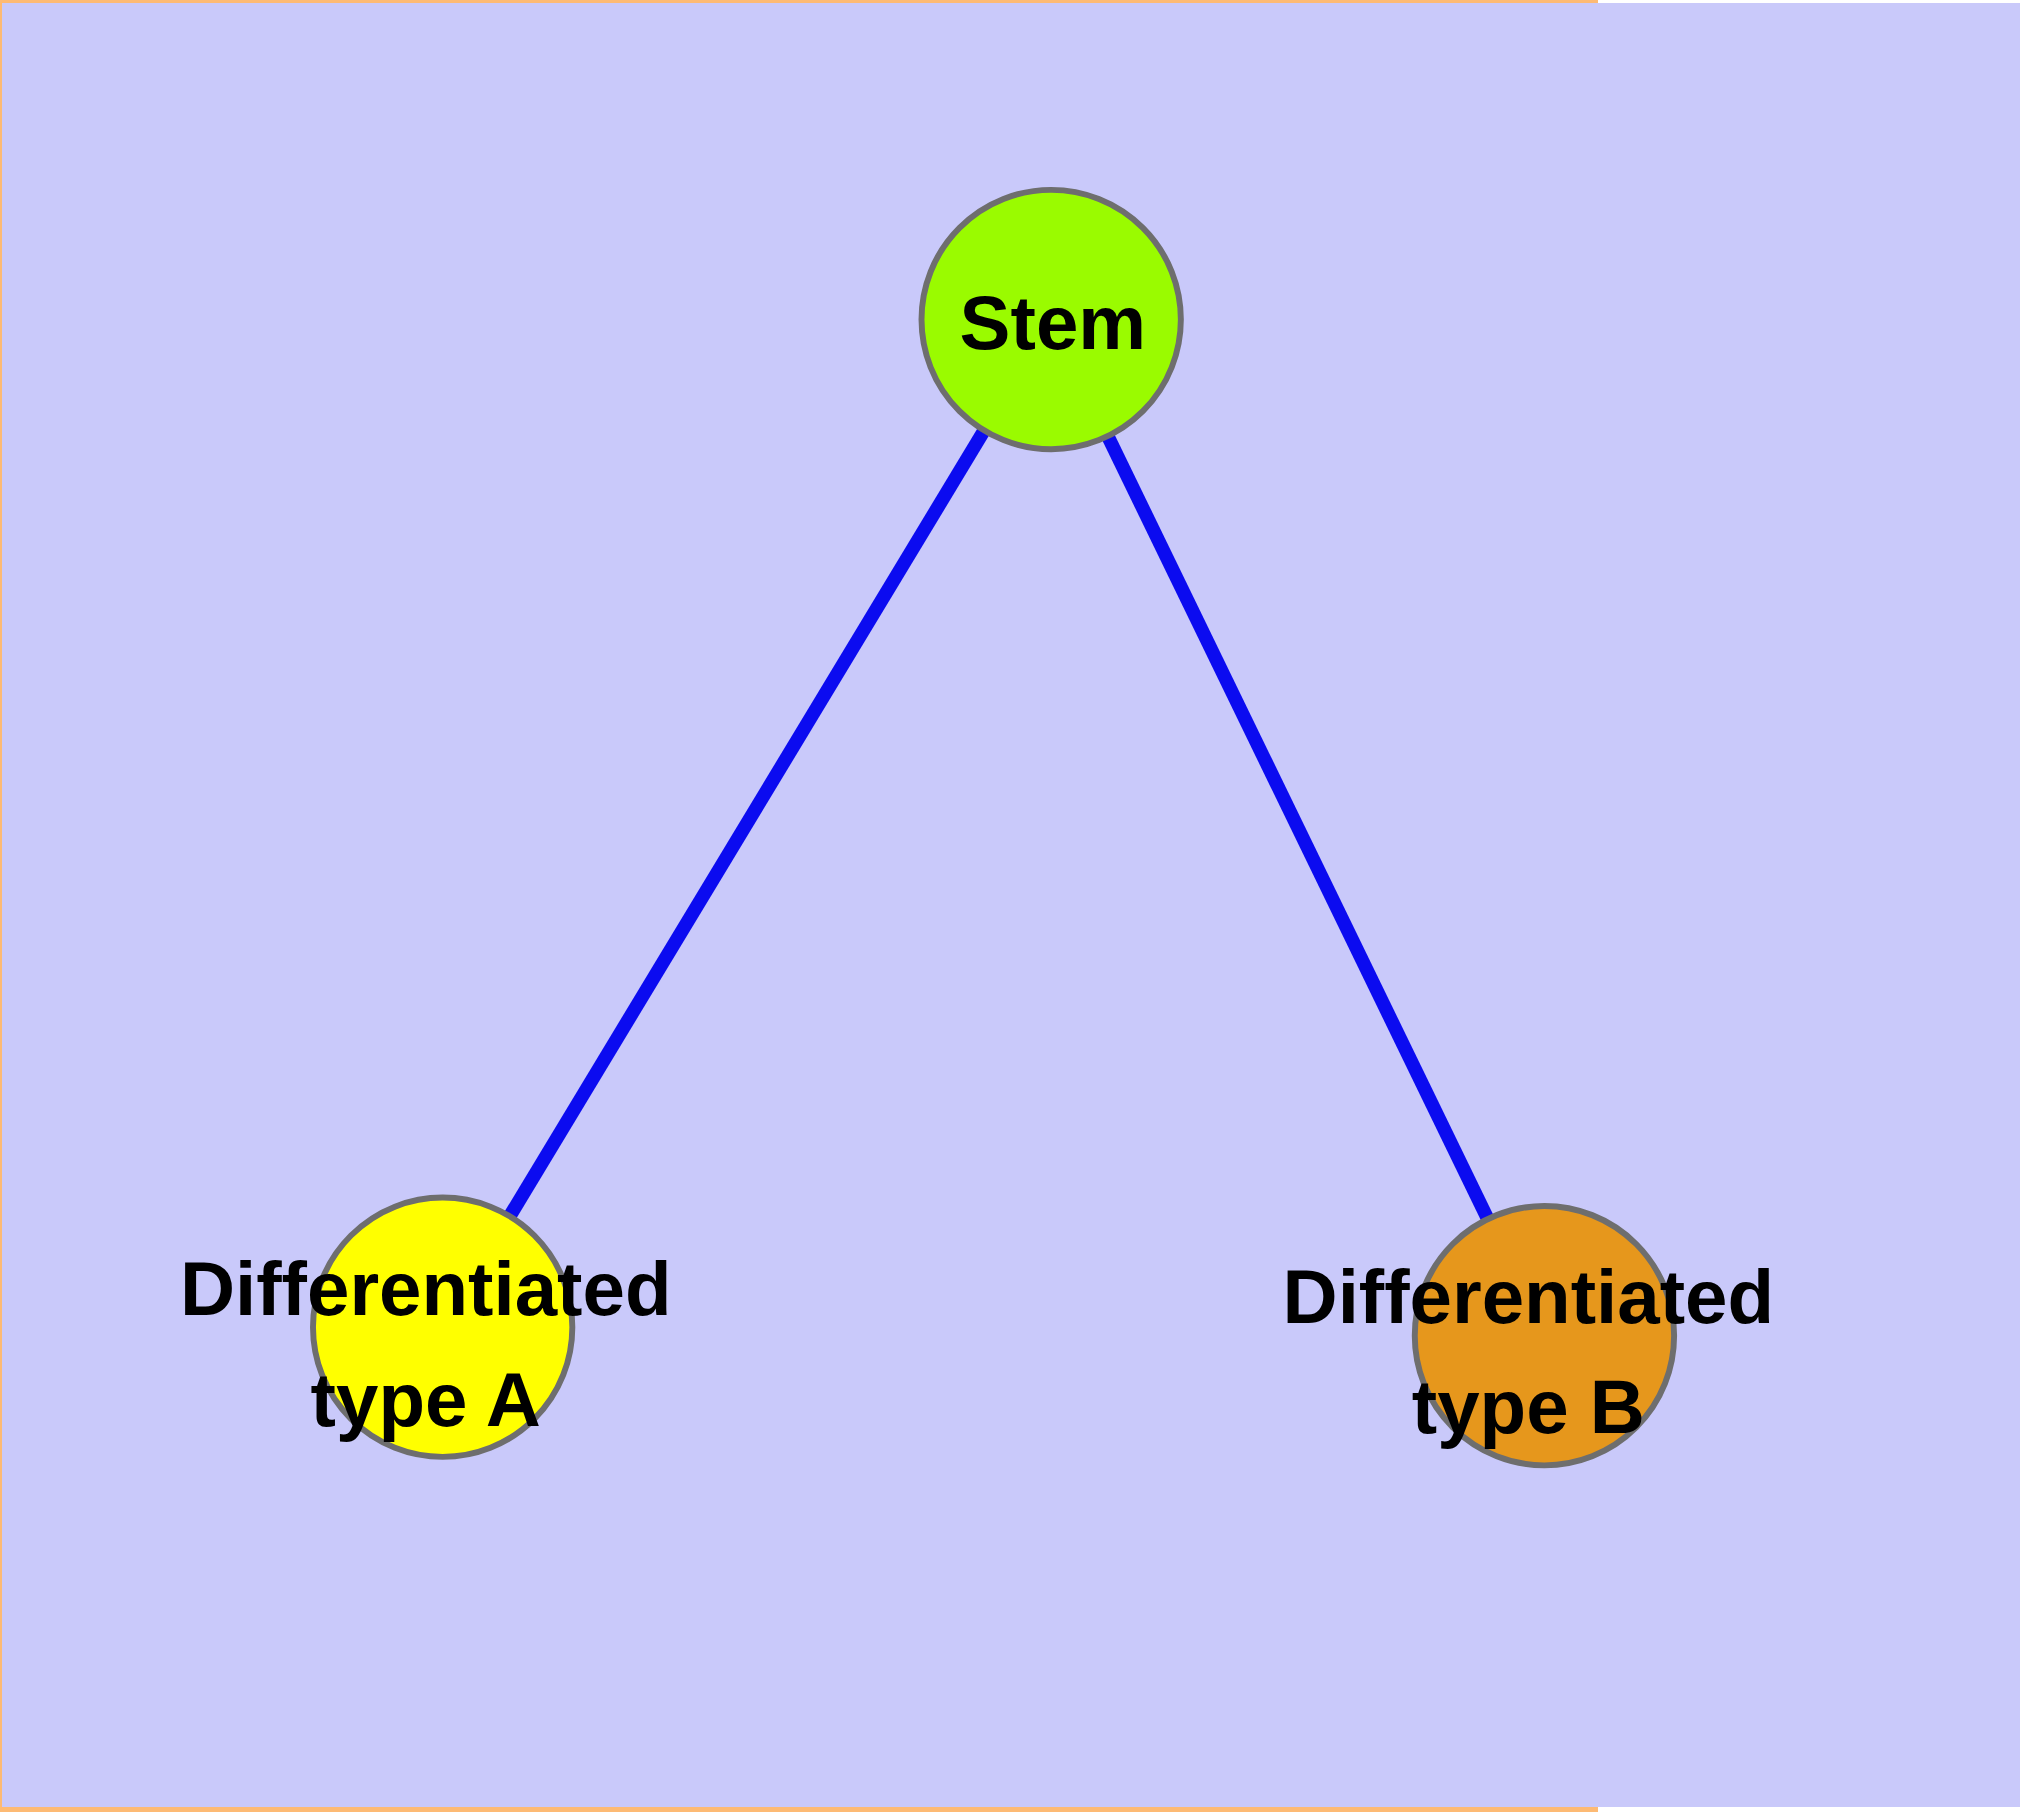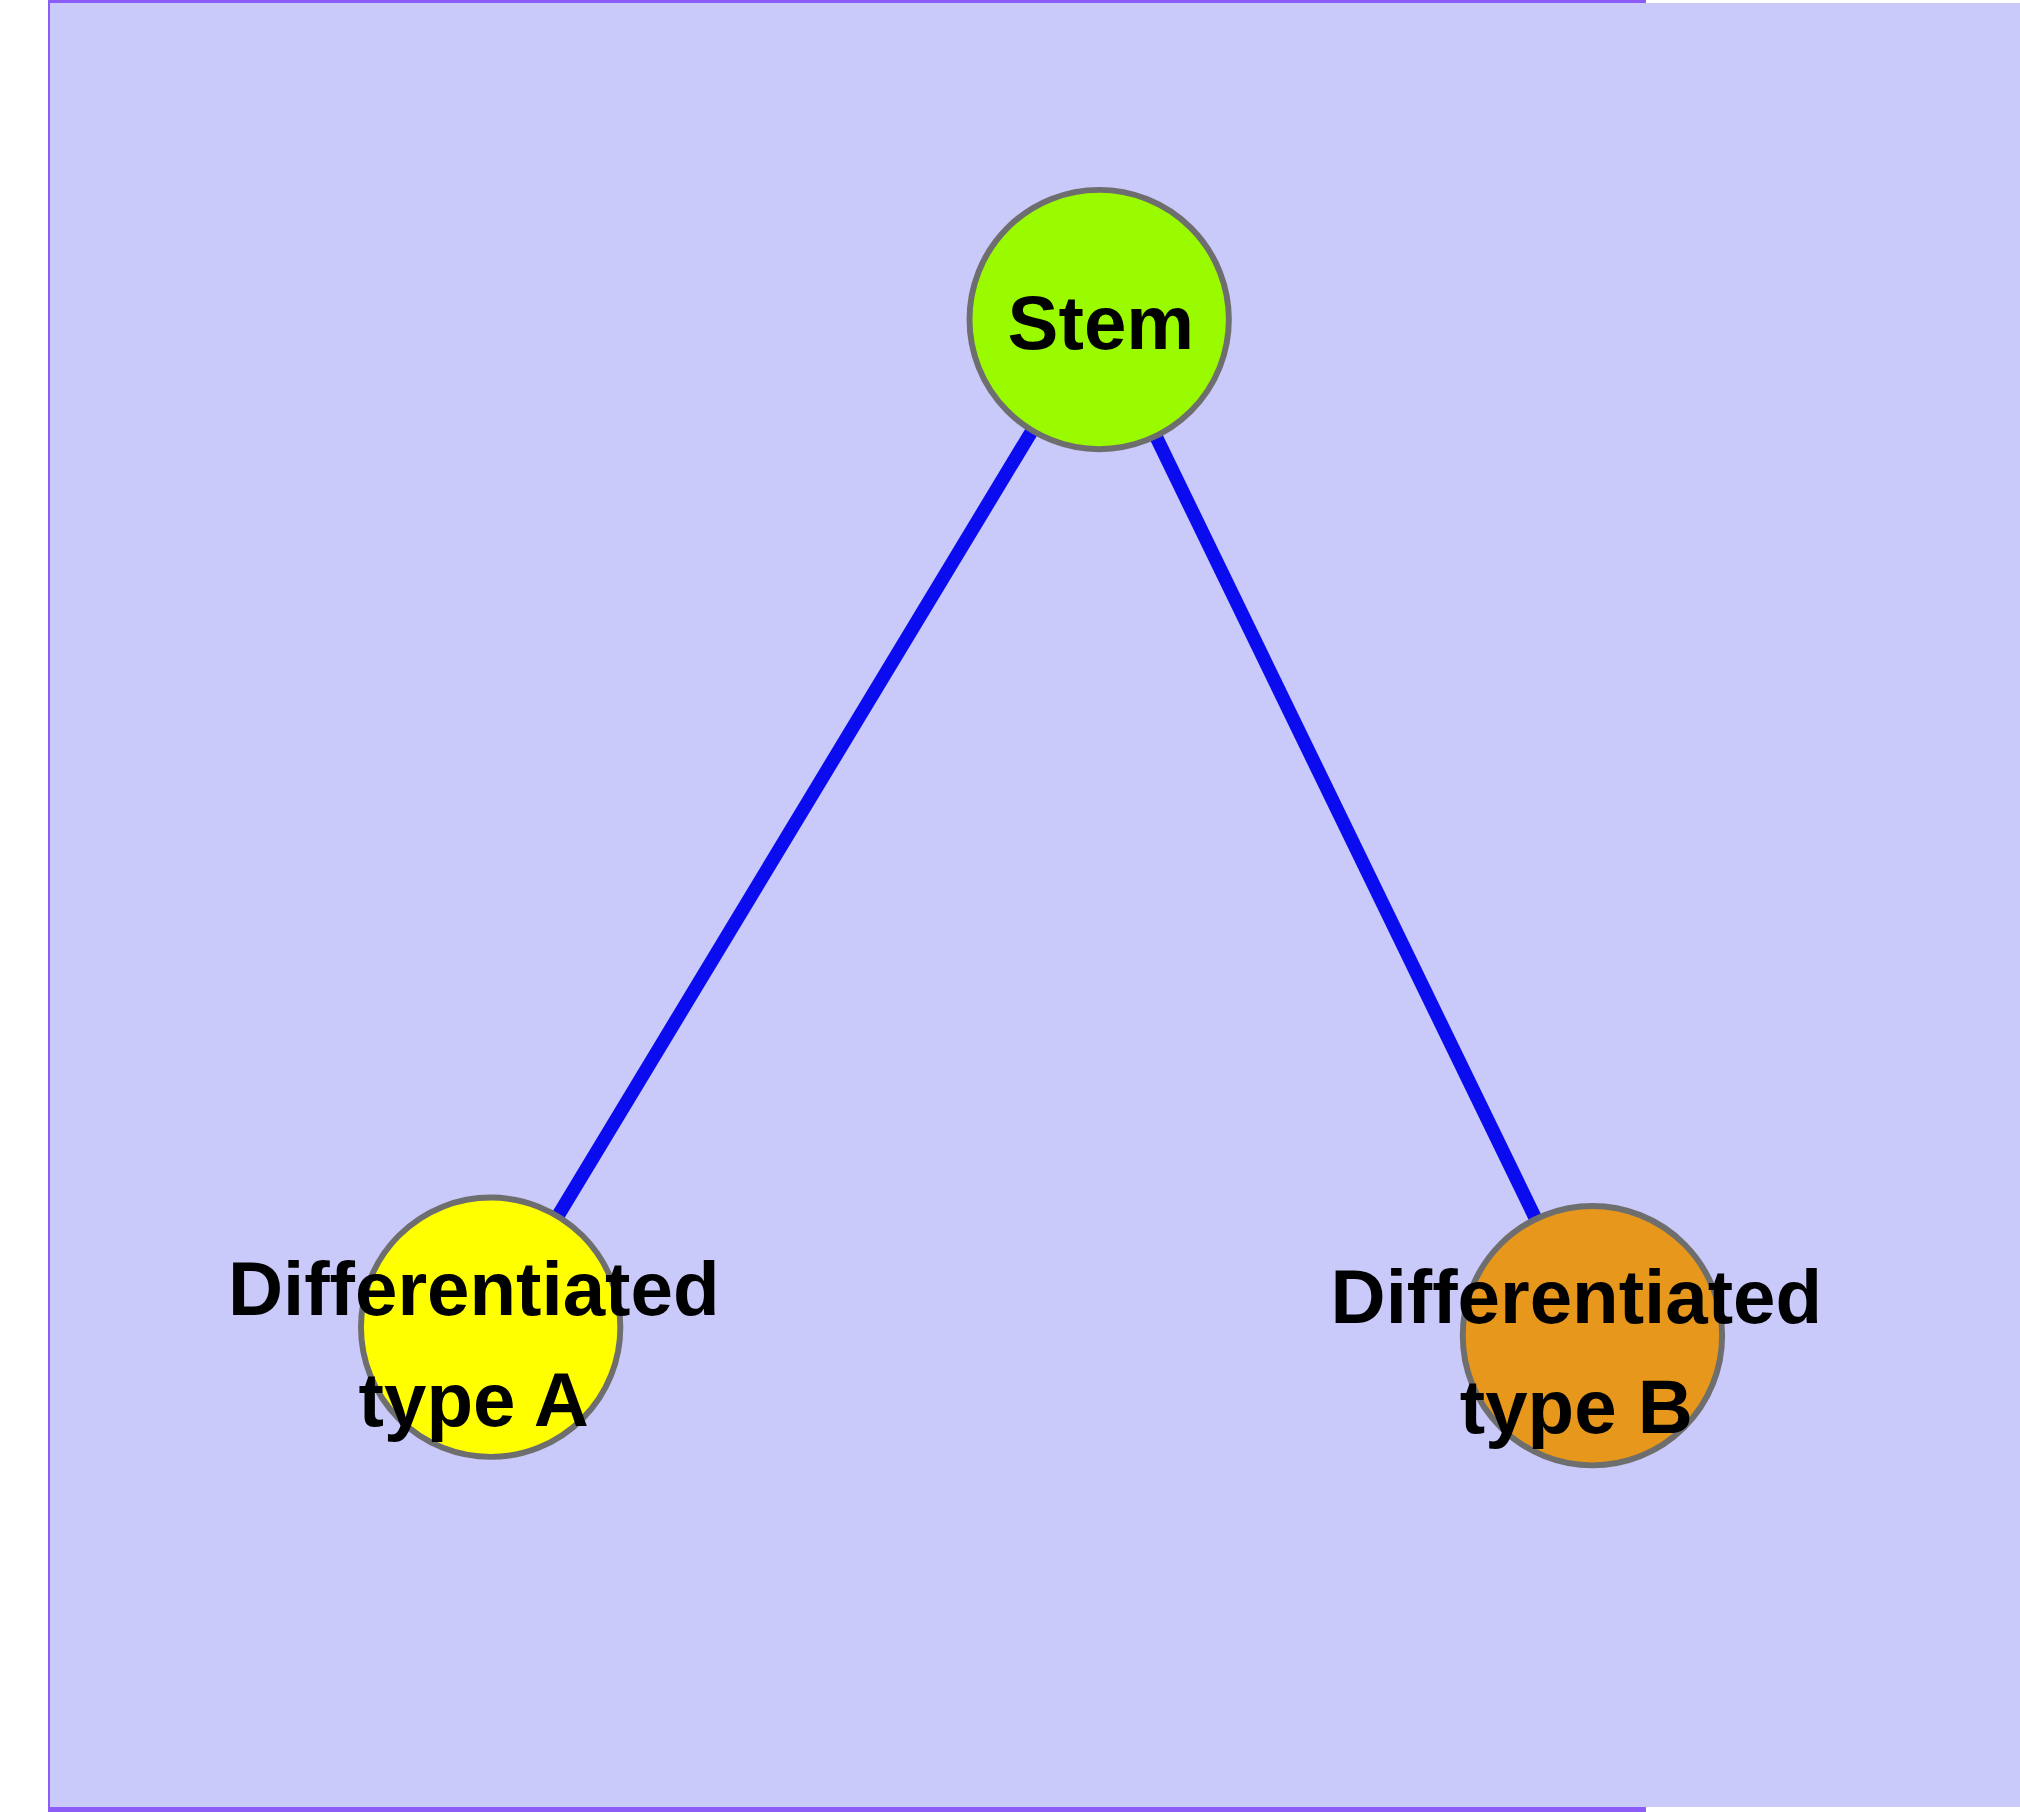--- a/index.html
+++ b/index.html
@@ -8,22 +8,21 @@
     width: 2021px;
     height: 1812px;
     background: #ffffff;
     overflow: hidden;
     font-family: "Liberation Sans", sans-serif;
   }
   .page {
     position: relative;
     width: 1598px;
     height: 1812px;
-    background: #8b5cf6;
-    margin-left: 48px;
+    background: #fdba74;
   }
   .canvas {
     position: absolute;
     left: 1.7px;
     top: 3.4px;
     width: 2019px;
     height: 1804px;
     background: #C9C9FA;
   }
   svg.diagram {

